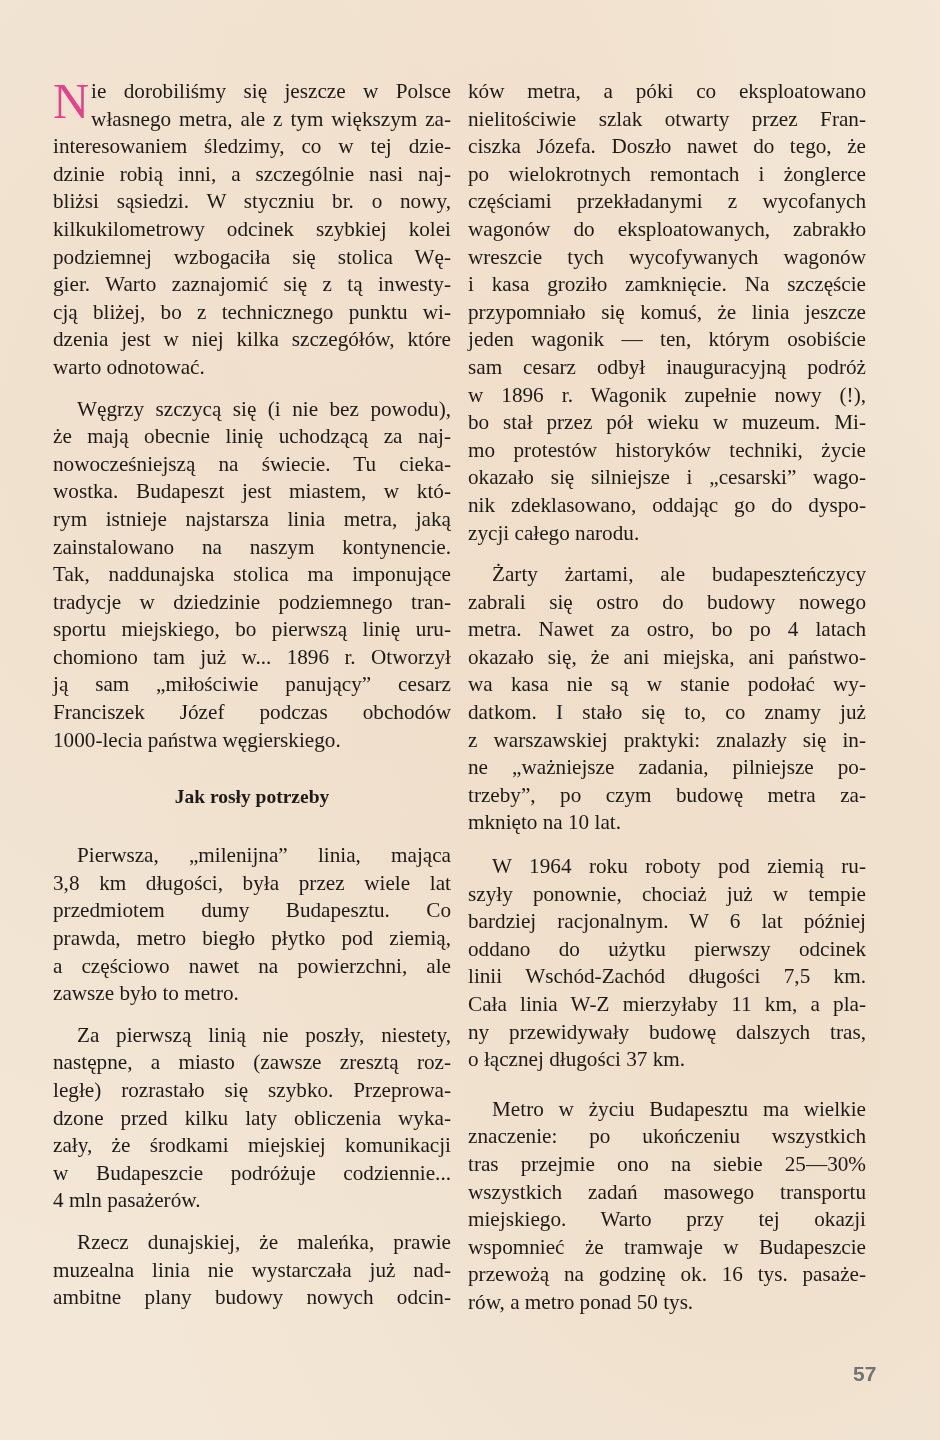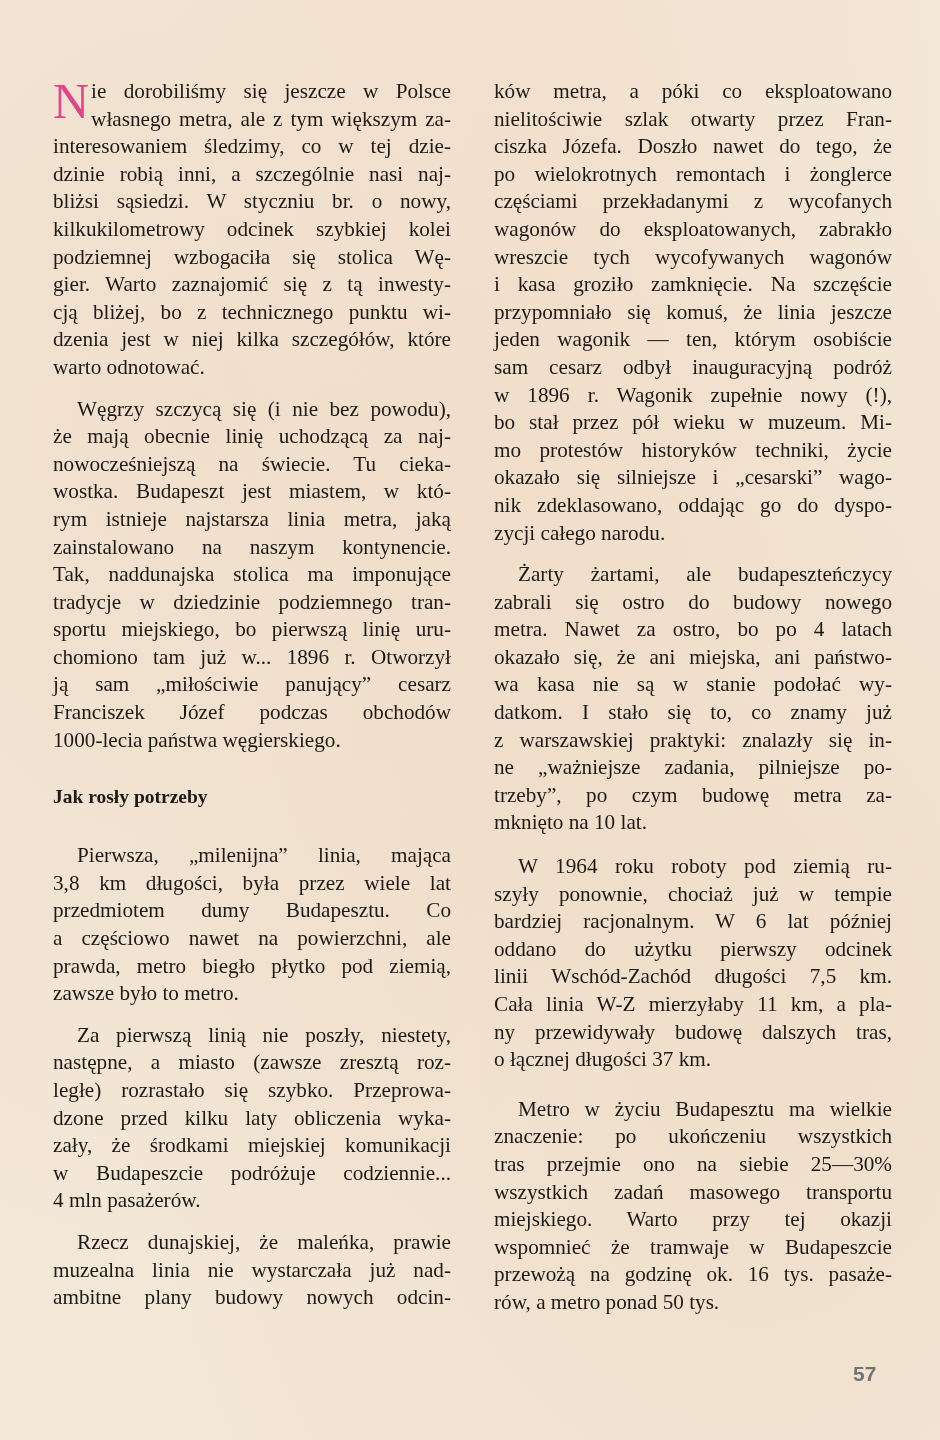--- a/index.html
+++ b/index.html
@@ -30,21 +30,21 @@
     font-size: 21.2px;
     line-height: 27.6px;
     text-align: justify;
     hyphens: none;
   }
   .col-left {
     left: 53px;
     width: 398px;
   }
   .col-right {
-    left: 494px;
+    left: 468px;
     width: 398px;
   }
   .para {
     margin: 0 0 14px 0;
     text-indent: 24px;
   }
   .para.first {
     text-indent: 0;
   }
   .line {
@@ -63,20 +63,21 @@
     color: #e2438c;
     font-family: "Liberation Serif", serif;
     font-size: 50px;
     line-height: 34px;
     float: left;
     margin: 0 2px 0 0;
     padding-top: 6px;
     font-weight: normal;
   }
   .heading {
+    text-align: center;
     font-weight: bold;
     font-size: 19.5px;
     margin: 30px 0 32px 0;
     line-height: 26px;
   }
   .page-number {
     position: absolute;
     left: 853px;
     top: 1362px;
     font-family: "Liberation Sans", "DejaVu Sans", sans-serif;
@@ -122,22 +123,22 @@
       <span class="line">Franciszek Józef podczas obchodów</span>
       <span class="line last">1000-lecia państwa węgierskiego.</span>
     </div>
 
     <div class="heading">Jak rosły potrzeby</div>
 
     <div class="para first">
       <span class="line indent-line">Pierwsza, „milenijna” linia, mająca</span>
       <span class="line">3,8 km długości, była przez wiele lat</span>
       <span class="line">przedmiotem dumy Budapesztu. Co</span>
+      <span class="line">prawda, metro biegło płytko pod ziemią,</span>
       <span class="line">a częściowo nawet na powierzchni, ale</span>
-      <span class="line">prawda, metro biegło płytko pod ziemią,</span>
       <span class="line last">zawsze było to metro.</span>
     </div>
 
     <div class="para first">
       <span class="line indent-line">Za pierwszą linią nie poszły, niestety,</span>
       <span class="line">następne, a miasto (zawsze zresztą roz-</span>
       <span class="line">ległe) rozrastało się szybko. Przeprowa-</span>
       <span class="line">dzone przed kilku laty obliczenia wyka-</span>
       <span class="line">zały, że środkami miejskiej komunikacji</span>
       <span class="line">w Budapeszcie podróżuje codziennie...</span>

